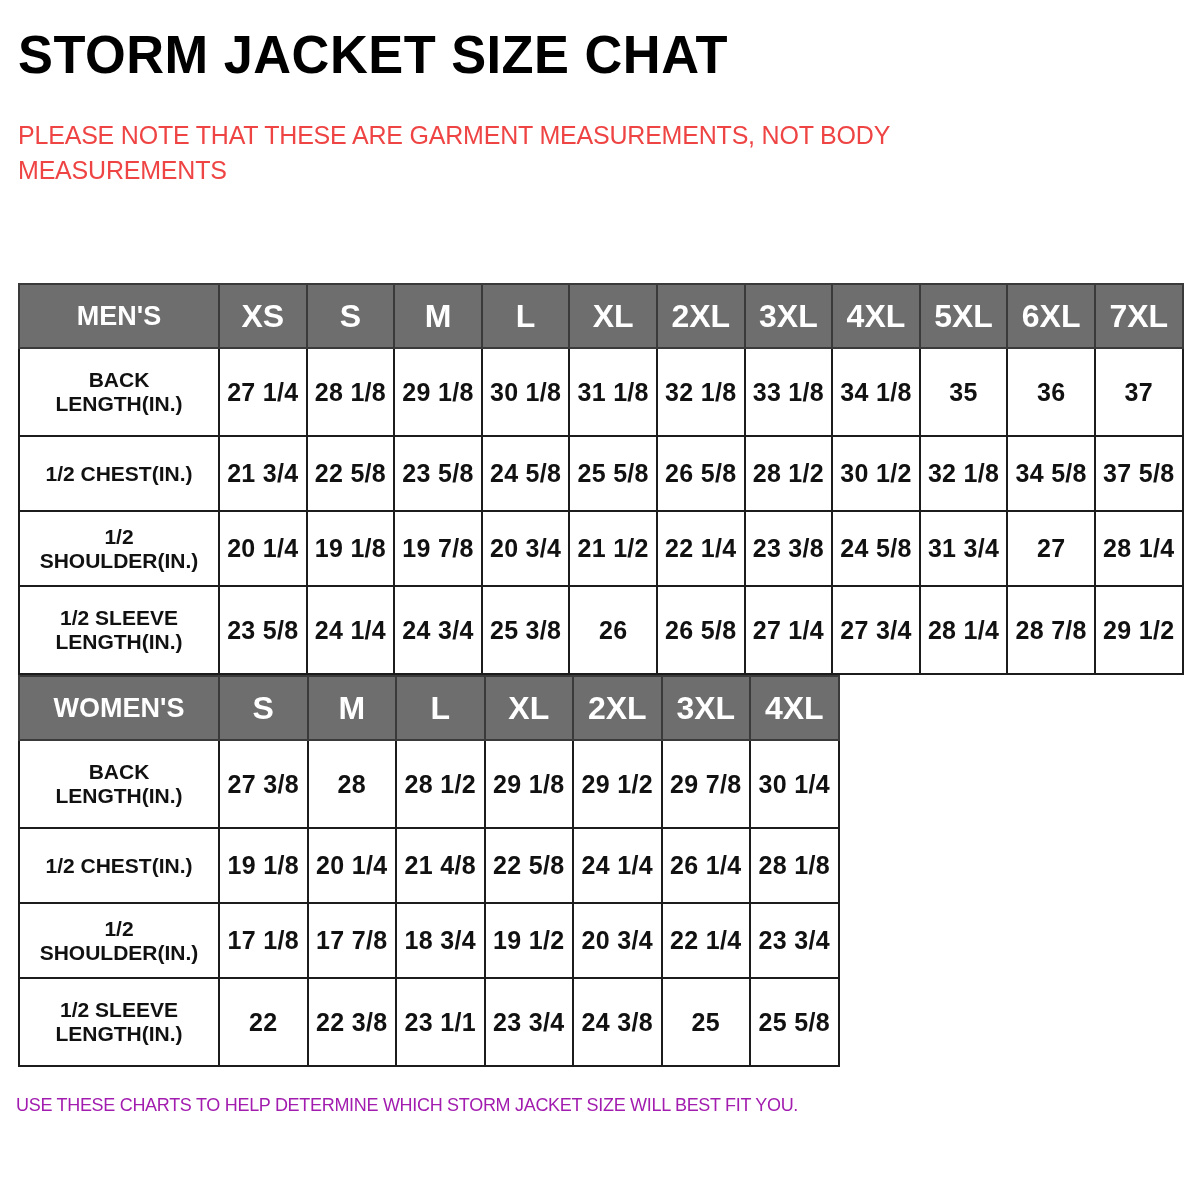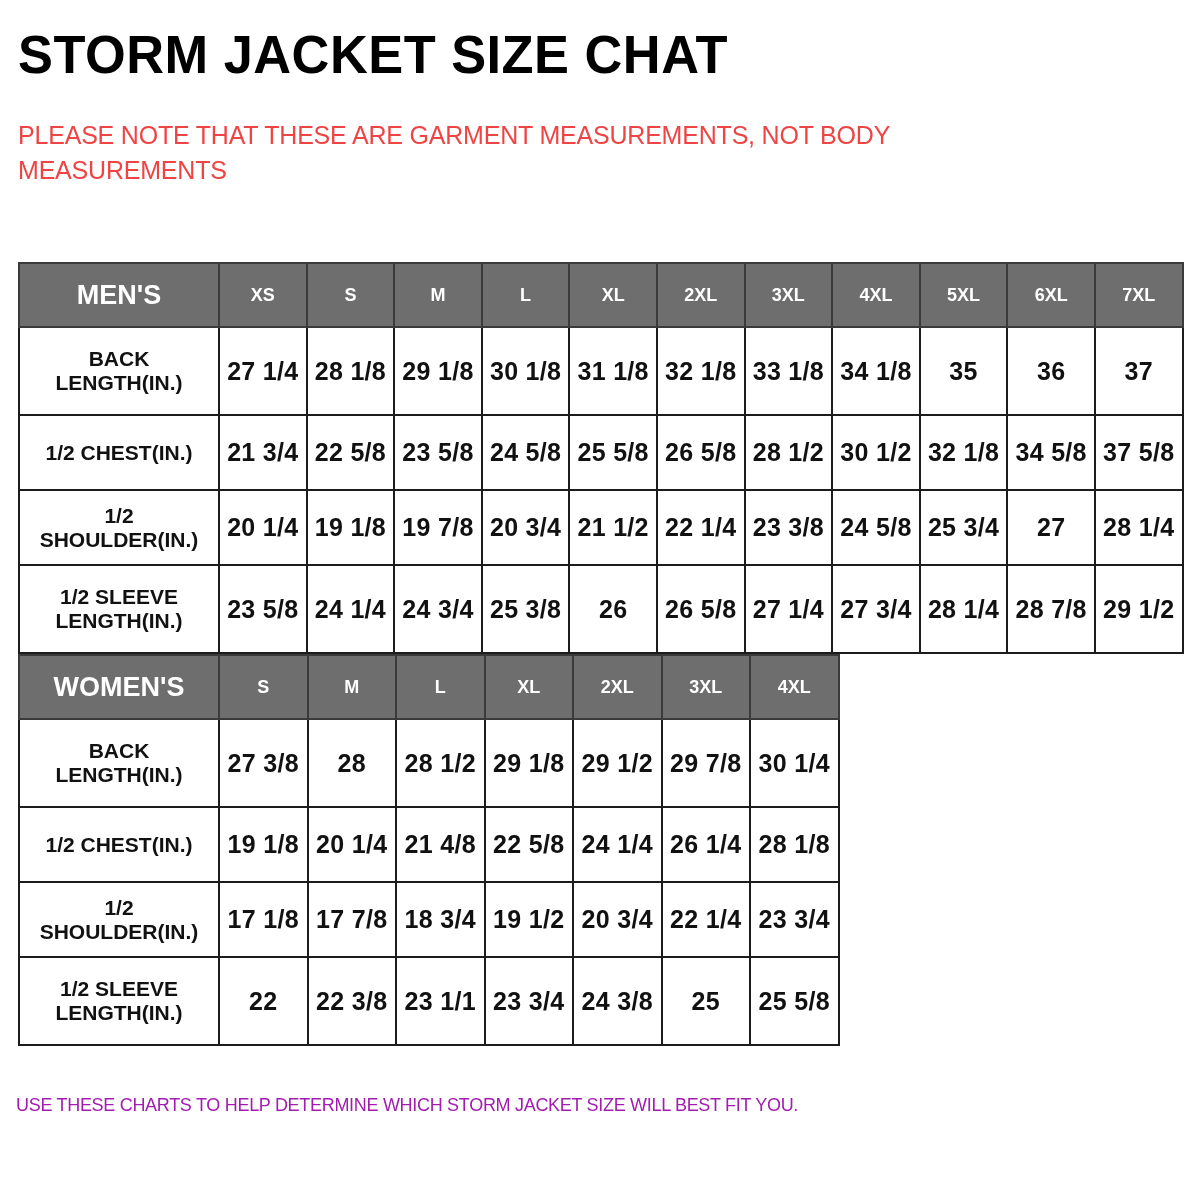--- a/index.html
+++ b/index.html
@@ -50,34 +50,35 @@
     color: #ef4444;
     letter-spacing: -0.2px;
   }
 
   
   table {
     border-collapse: collapse;
     table-layout: fixed;
     position: absolute;
     background: #ffffff;
+    margin-top: 21px;
   }
   table td, table th {
     border: 2px solid #1c1c1c;
     text-align: center;
     vertical-align: middle;
     padding: 0;
     font-weight: 700;
   }
   thead th {
     background: #6e6e6e;
     color: #ffffff;
     font-weight: 700;
     height: 62px;
-    font-size: 18px;
+    font-size: 32px;
     border-color: #3a3a3a;
   }
   thead th.hdr-label {
     font-size: 27px;
   }
   tbody td {
     background: #ffffff;
     color: #111111;
     height: 57px;
     font-size: 24px;
@@ -208,21 +209,21 @@
           <div>1/2  SHOULDER(IN.)</div>
         </td>
         <td class="val">20  1/4</td>
         <td class="val">19  1/8</td>
         <td class="val">19  7/8</td>
         <td class="val">20  3/4</td>
         <td class="val">21  1/2</td>
         <td class="val">22  1/4</td>
         <td class="val">23  3/8</td>
         <td class="val">24  5/8</td>
-        <td class="val">25  3/4</td>
+        <td class="val">31  3/4</td>
         <td class="val">27</td>
         <td class="val">28  1/4</td>
       </tr>
       <tr class="tall">
         <td class="rowhead">
           <div>1/2  SLEEVE</div>
           <div>LENGTH(IN.)</div>
         </td>
         <td class="val">23  5/8</td>
         <td class="val">24  1/4</td>

